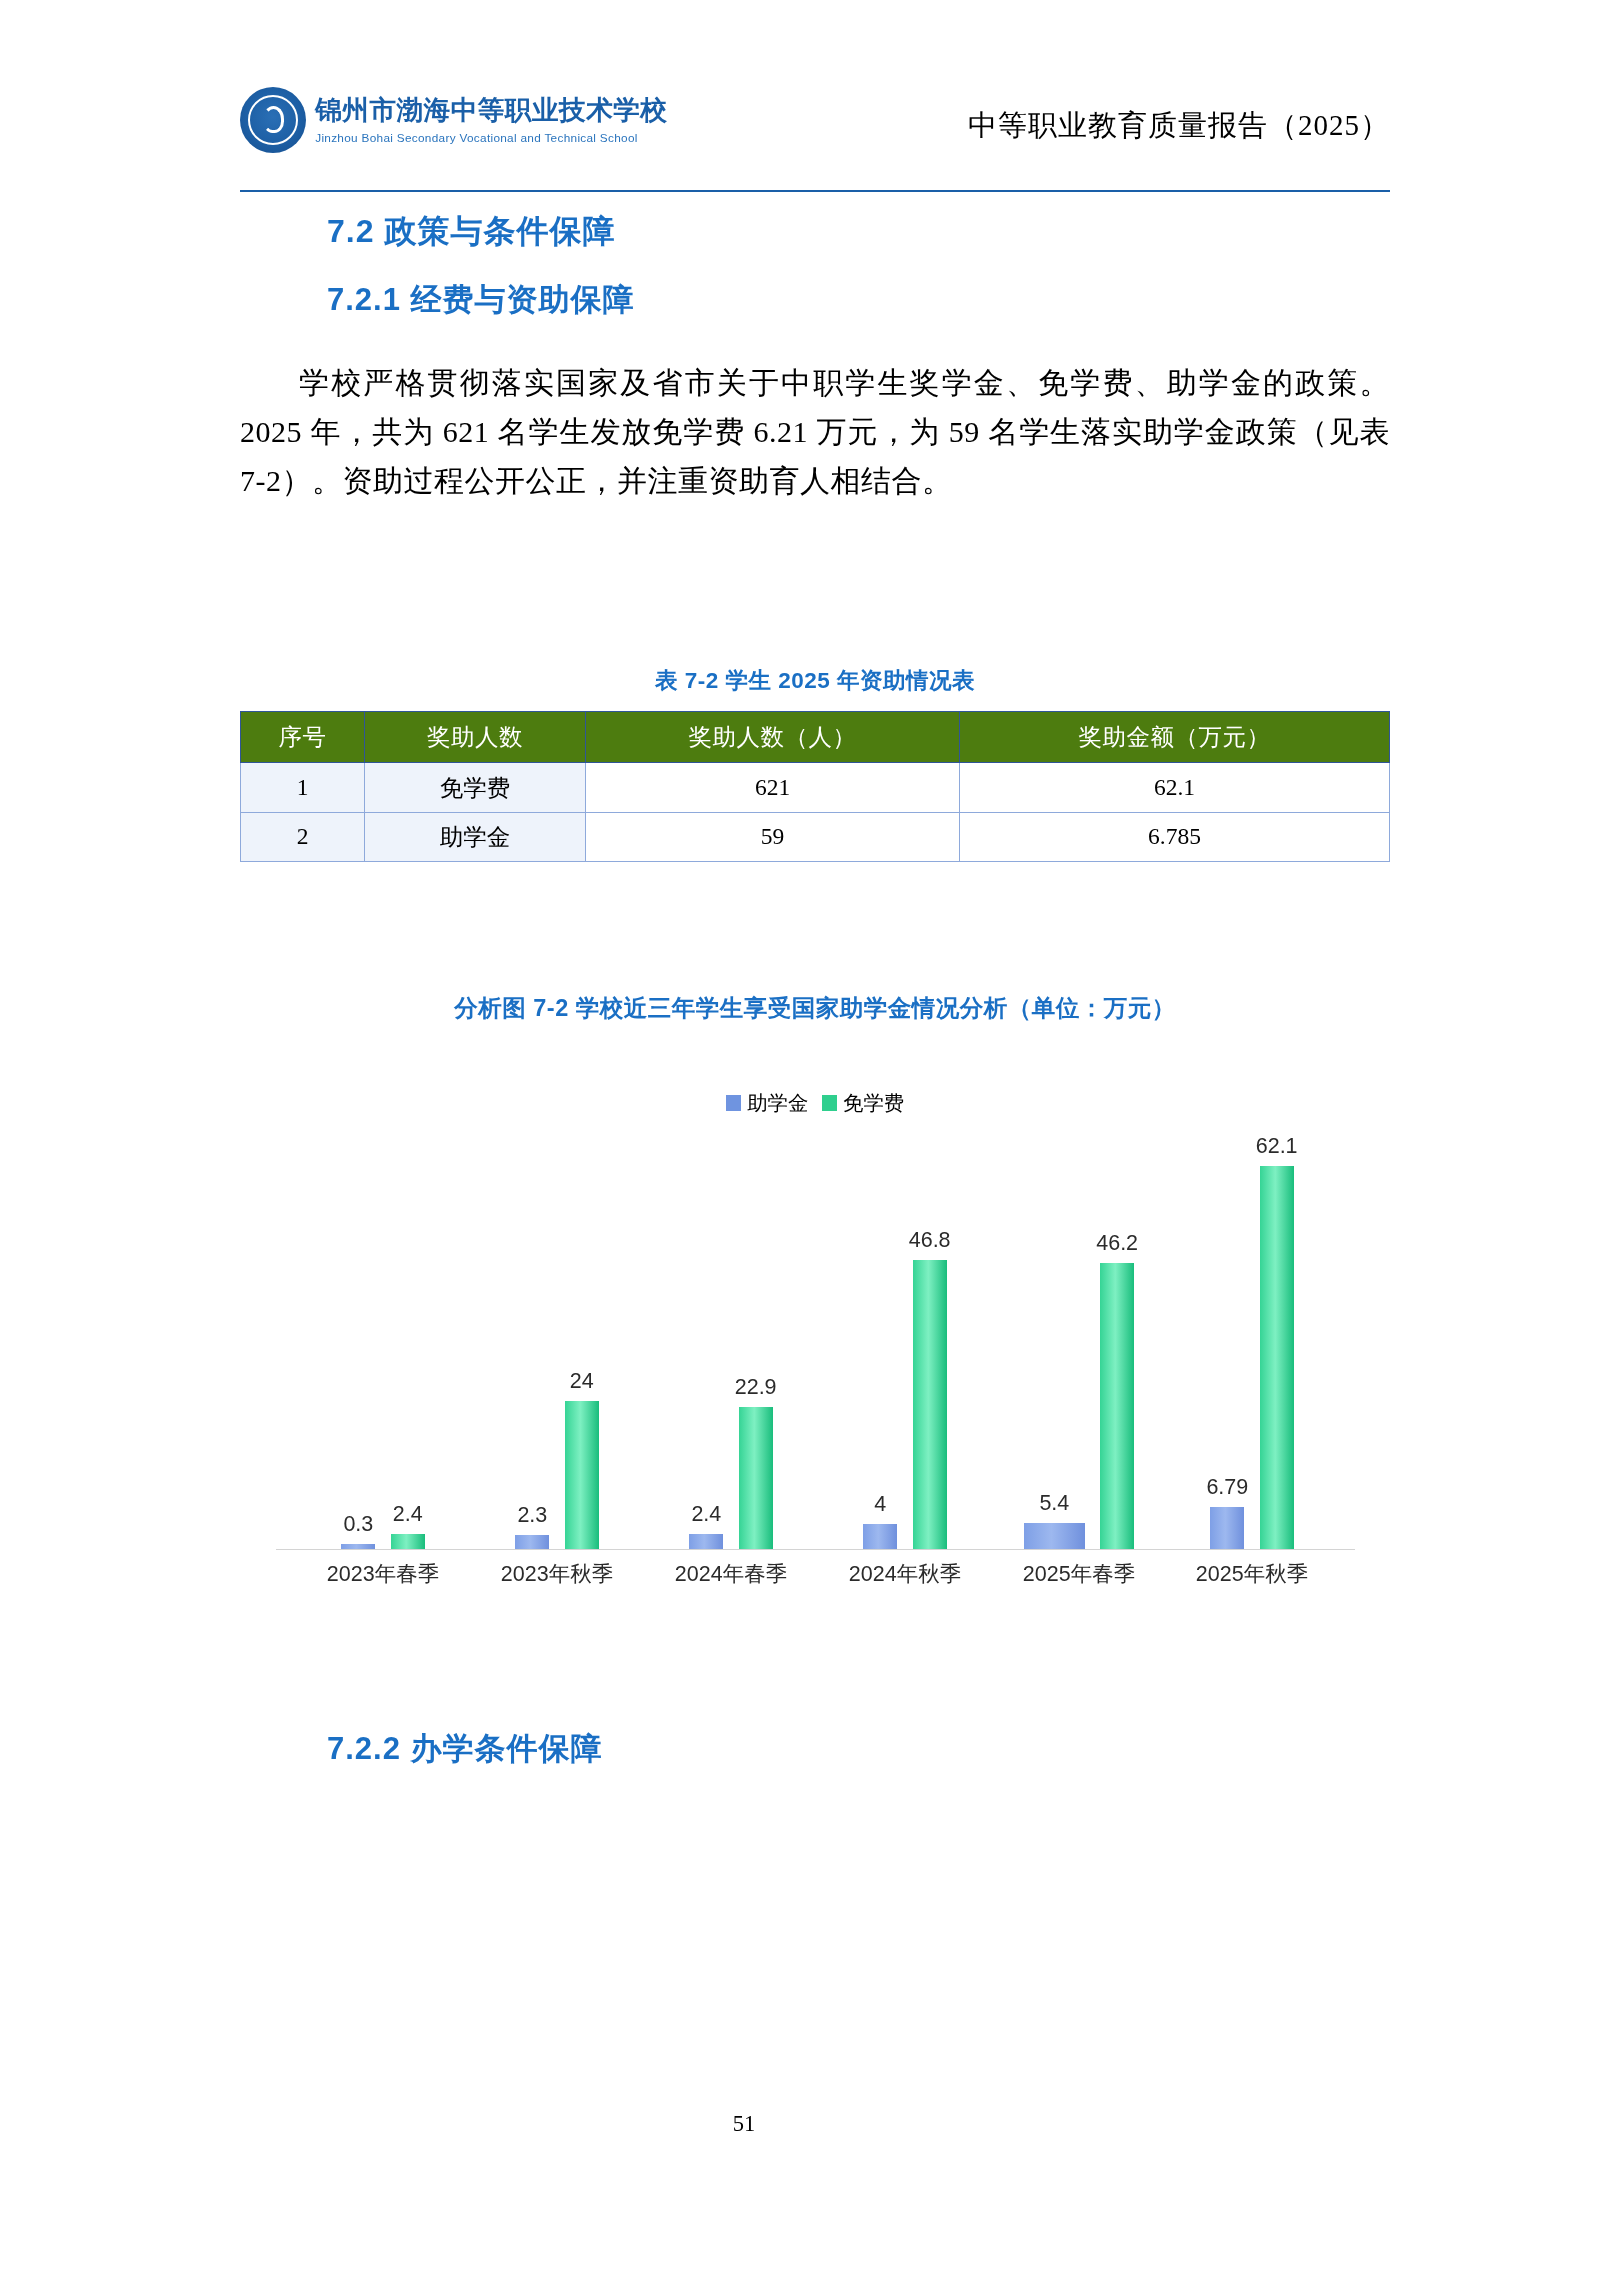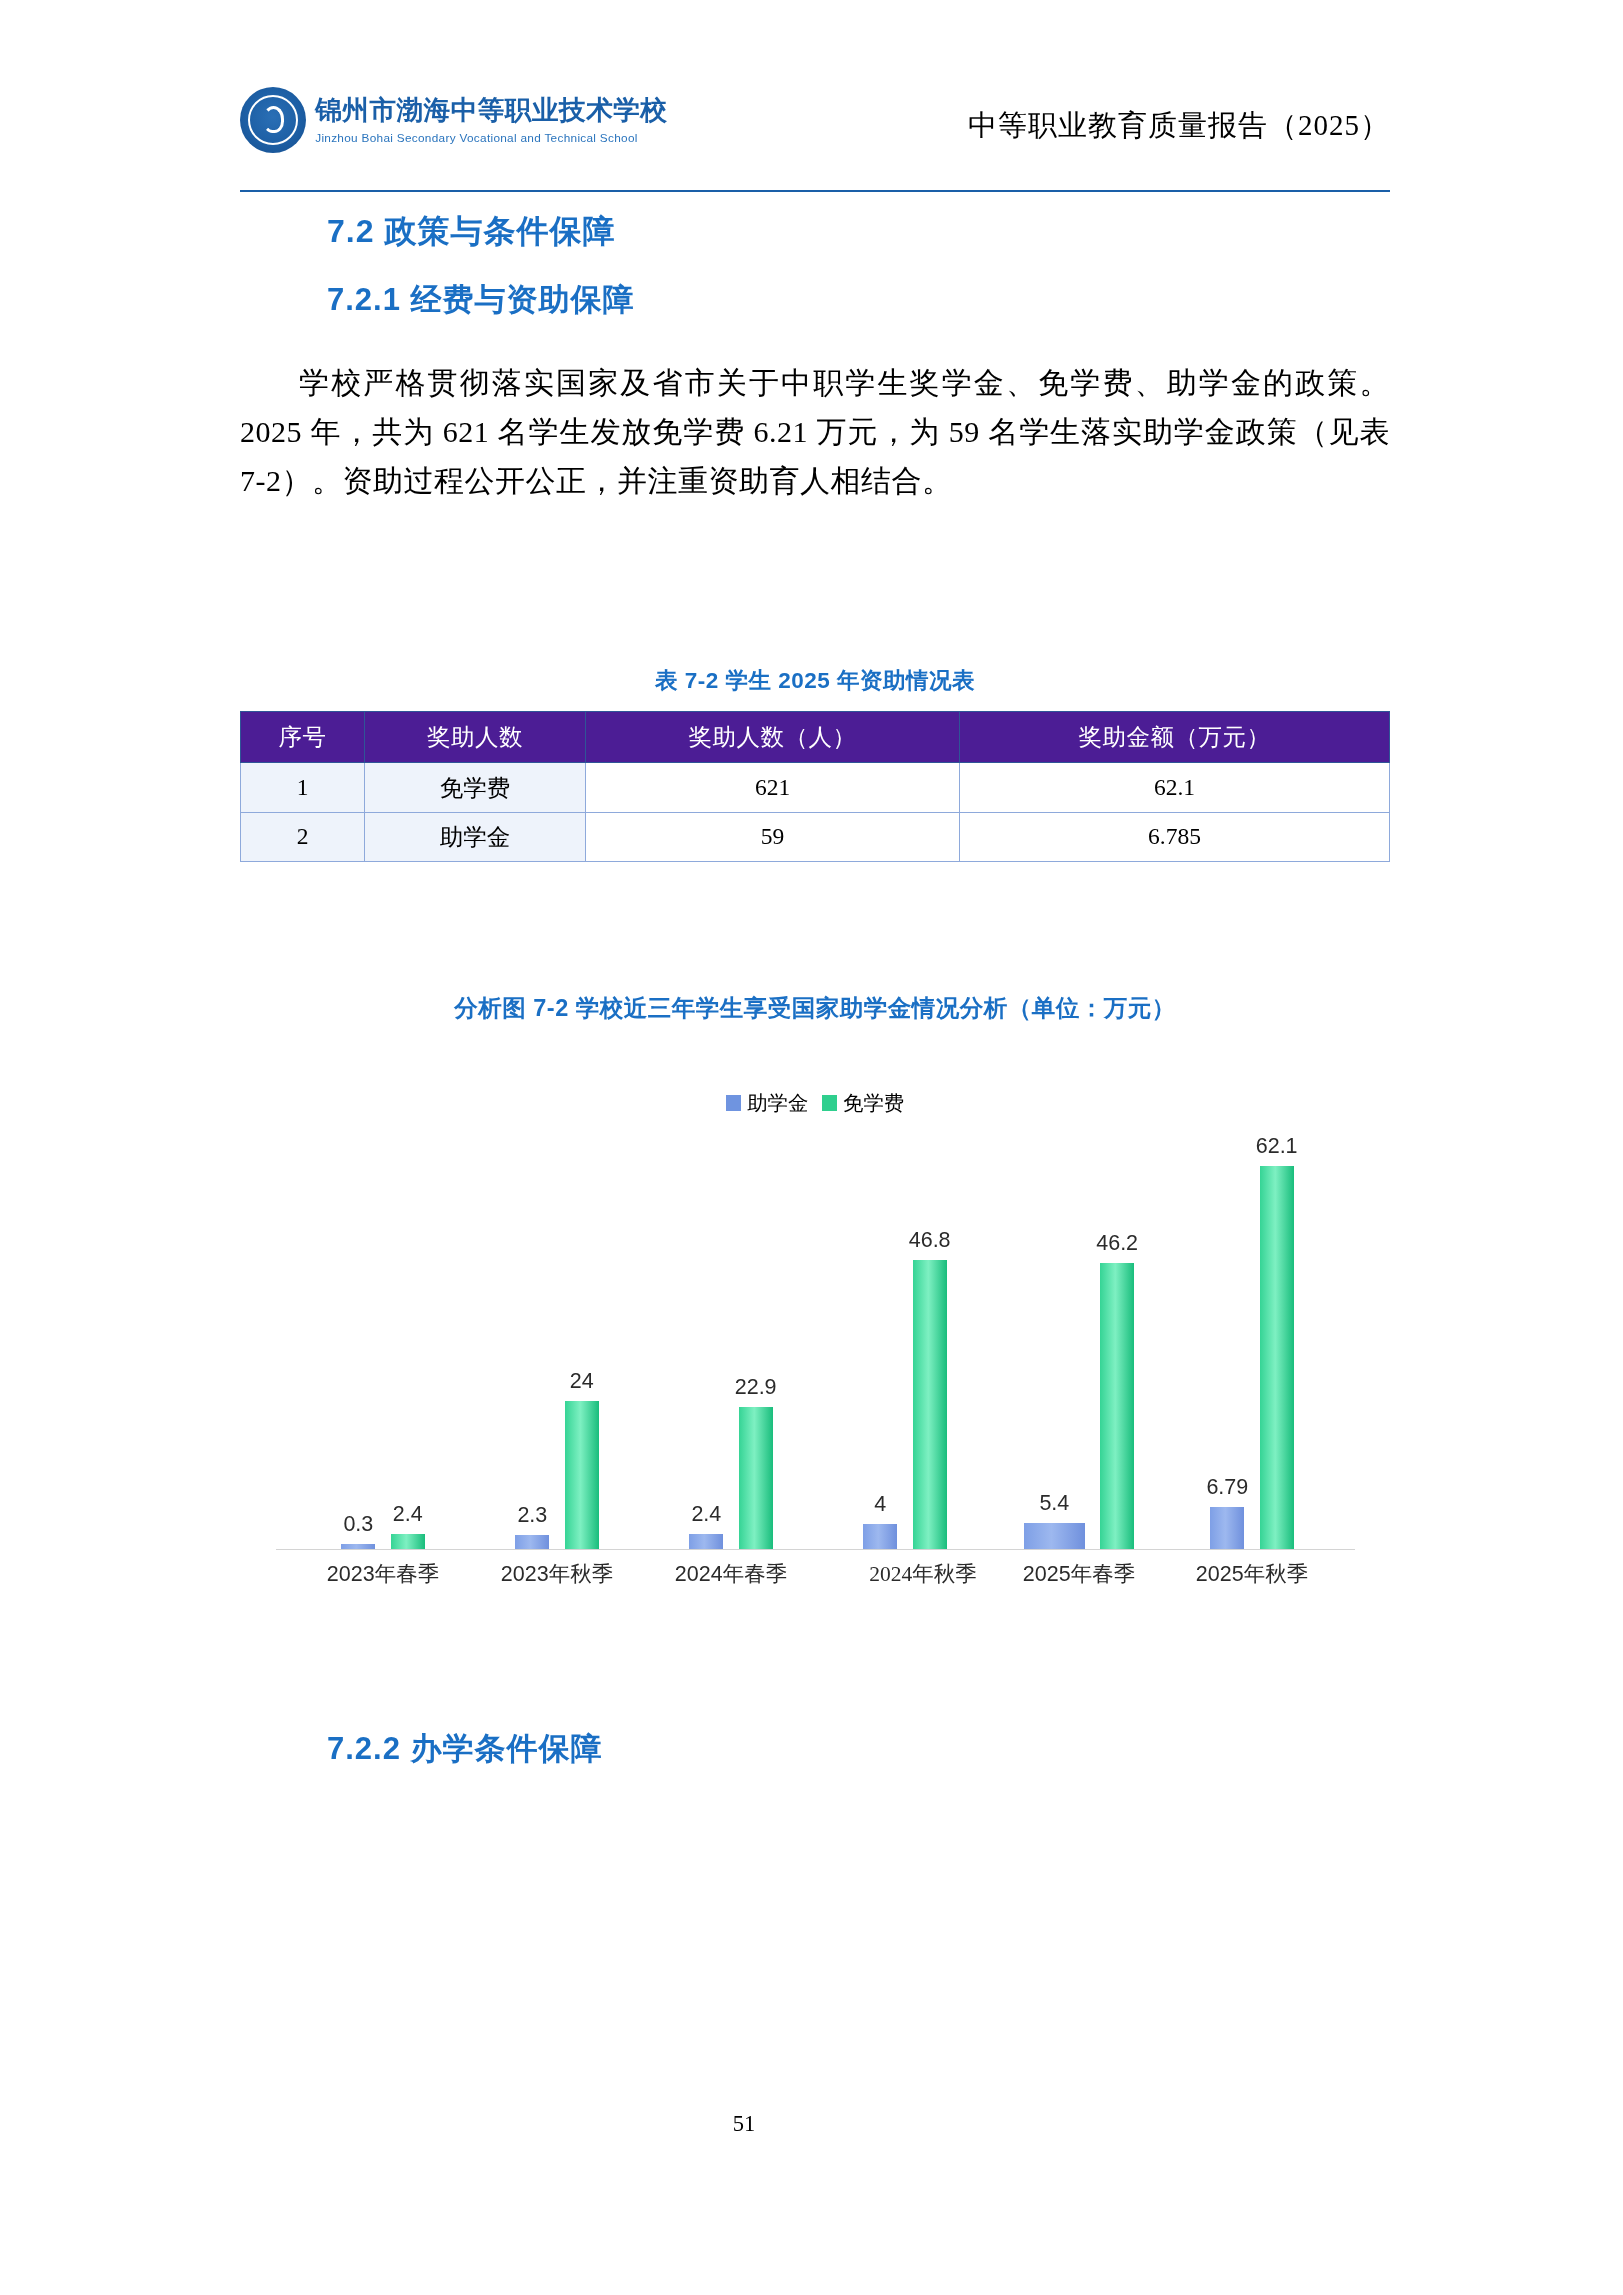--- a/index.html
+++ b/index.html
@@ -147,21 +147,21 @@
   }
   table.data {
     position: absolute;
     left: 240px;
     border-collapse: collapse;
     width: 1150px;
     font-family: "Liberation Serif", serif;
     font-size: 23.5px;
   }
   table.data th {
-    background: #4c1d95;
+    background: #4d7c0f;
     color: #ffffff;
     font-weight: normal;
     border: 1px solid #2f5597;
     padding: 9.2px 0;
     text-align: center;
     letter-spacing: 0.5px;
   }
   table.data td {
     border: 1px solid #8ea9db;
     padding: 8.2px 0;
@@ -389,21 +389,21 @@
       <div class="group" style="left:578px;">
         <div class="bars">
           <div class="bar blue" style="height:25px;">
             <span class="val">4</span>
           </div>
           <div class="bar green" style="height:289px;">
             <span class="val">46.8</span>
           </div>
         </div>
       </div>
-      <div class="xlabel" style="left:596px;font-family:Liberation Serif, serif;">2024年秋季</div>
+      <div class="xlabel" style="left:578px;">2024年秋季</div>
 
       <div class="group" style="left:752px;">
         <div class="bars">
           <div class="bar blue" style="height:26px;padding-left:27px;">
             <span class="val">5.4</span>
           </div>
           <div class="bar green" style="height:286px;">
             <span class="val">46.2</span>
           </div>
         </div>

